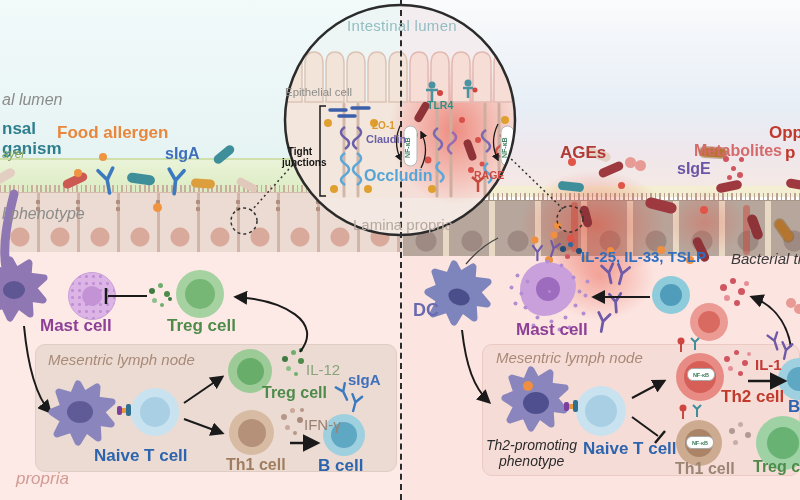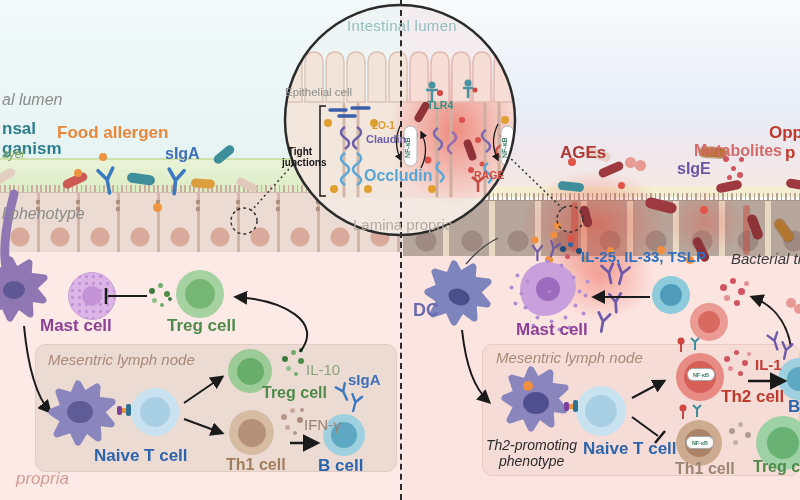--- a/index.html
+++ b/index.html
@@ -391,21 +391,21 @@
   <div class="lbl" style="left:2px;top:120px;font-size:17px;font-weight:600;color:#2e7f8e">nsal</div>
   <div class="lbl" style="left:2px;top:140px;font-size:17px;font-weight:600;color:#2e7f8e">ganism</div>
   <div class="lbl" style="left:57px;top:124px;font-size:17px;font-weight:600;color:#e8873c">Food allergen</div>
   <div class="lbl b" style="left:165px;top:146px;font-size:16px;color:#3f6fba">sIgA</div>
   <div class="lbl it" style="left:2px;top:148px;font-size:12px;color:#84a55c">ayer</div>
   <div class="lbl it" style="left:2px;top:206px;font-size:16px;color:#8c8c8a">l phenotype</div>
   <div class="lbl b" style="left:40px;top:317px;font-size:17px;color:#8e3f96">Mast cell</div>
   <div class="lbl b" style="left:167px;top:317px;font-size:17px;color:#4e8b4a">Treg cell</div>
   <div class="lbl it" style="left:48px;top:352px;font-size:15px;color:#a98977">Mesentric lymph node</div>
   <div class="lbl b" style="left:262px;top:385px;font-size:16px;color:#4e8b4a">Treg cell</div>
-  <div class="lbl" style="left:306px;top:362px;font-size:15px;color:#8aa37b">IL-10</div>
+  <div class="lbl" style="left:306px;top:362px;font-size:15px;color:#8aa37b">IL-12</div>
   <div class="lbl b" style="left:94px;top:447px;font-size:17px;color:#2c64ad">Naive T cell</div>
   <div class="lbl b" style="left:226px;top:457px;font-size:16px;color:#a07d5e">Th1 cell</div>
   <div class="lbl" style="left:304px;top:417px;font-size:15px;color:#9b8171">IFN-γ</div>
   <div class="lbl b" style="left:348px;top:372px;font-size:15px;color:#3f6fba">sIgA</div>
   <div class="lbl b" style="left:318px;top:457px;font-size:17px;color:#2c64ad">B cell</div>
   <div class="lbl it" style="left:16px;top:470px;font-size:17px;color:#d39b94">propria</div>
 
   <div class="lbl" style="left:346px;top:18px;width:112px;text-align:center;font-size:15px;color:#93bdc2;letter-spacing:.3px">Intestinal lumen</div>
   <div class="lbl" style="left:285px;top:86px;font-size:11.5px;color:#8c8c8a">Epithelial cell</div>
   <div class="lbl b" style="left:282px;top:146px;width:36px;text-align:center;font-size:10px;color:#151515;white-space:normal;line-height:11px"><span>Tight</span><br><span>junctions</span></div>

